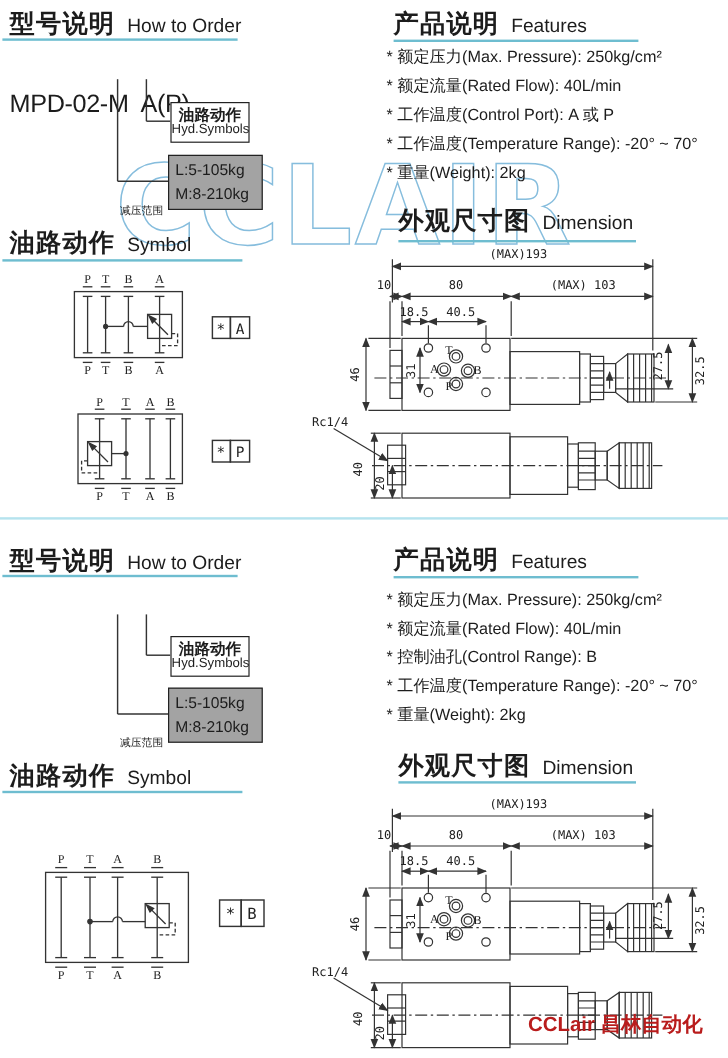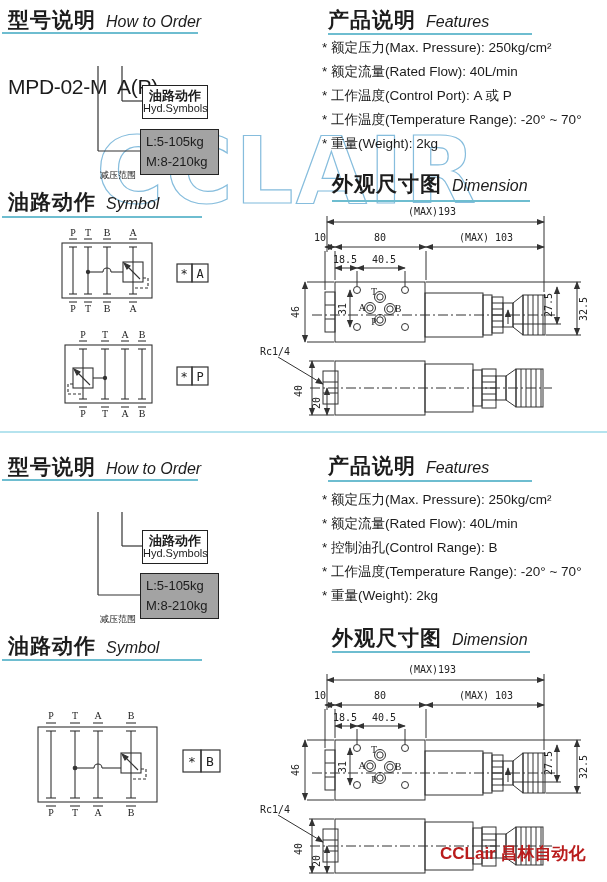--- a/index.html
+++ b/index.html
@@ -1,21 +1,21 @@
 <!DOCTYPE html>
 <html><head>
 <meta charset="utf-8">
 <style>
   html,body{margin:0;padding:0;background:#ffffff;}
   #page{position:relative;width:607px;height:882px;background:#ffffff;overflow:hidden;
         font-family:"Liberation Sans",sans-serif;color:#1c1c1c;}
   .abs{position:absolute;}
   .hrow{display:flex;align-items:baseline;gap:10px;white-space:nowrap;}
   .h-zh{font-size:21px;font-weight:bold;letter-spacing:1px;}
-  .h-en{font-size:16px;font-weight:normal;font-style:italic;}
+  .h-en{font-size:16px;font-weight:normal;}
   .rule{height:2px;background:#6ebdd0;}
   .divider{left:0;top:431px;width:607px;height:2px;background:#b5e3ee;}
   .model{font-size:21px;font-weight:500;letter-spacing:-0.3px;white-space:nowrap;margin-top:32px;}
   .model .gap{display:inline-block;width:10px;}
   .feat{font-size:13.5px;line-height:24px;white-space:nowrap;}
   .obox{border:1.5px solid #222;background:#fff;text-align:center;}
   .obox .zh{font-size:13px;font-weight:bold;line-height:15px;padding-top:2px;}
   .obox .en{font-size:11px;line-height:11px;}
   .rbox{border:1.5px solid #222;background:#a3a3a3;font-size:13px;line-height:20px;
         padding:2px 0 0 5px;white-space:nowrap;}

